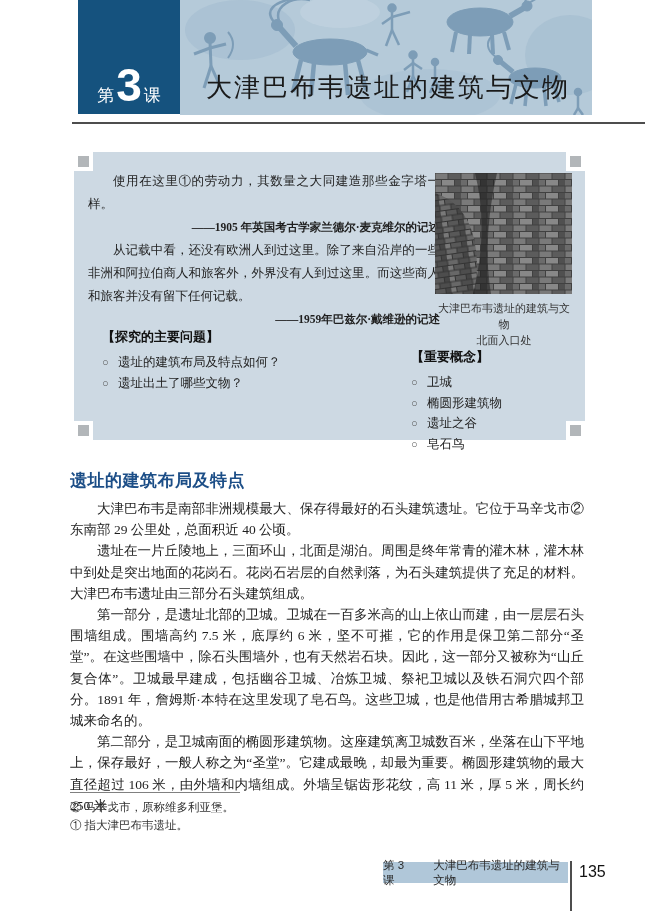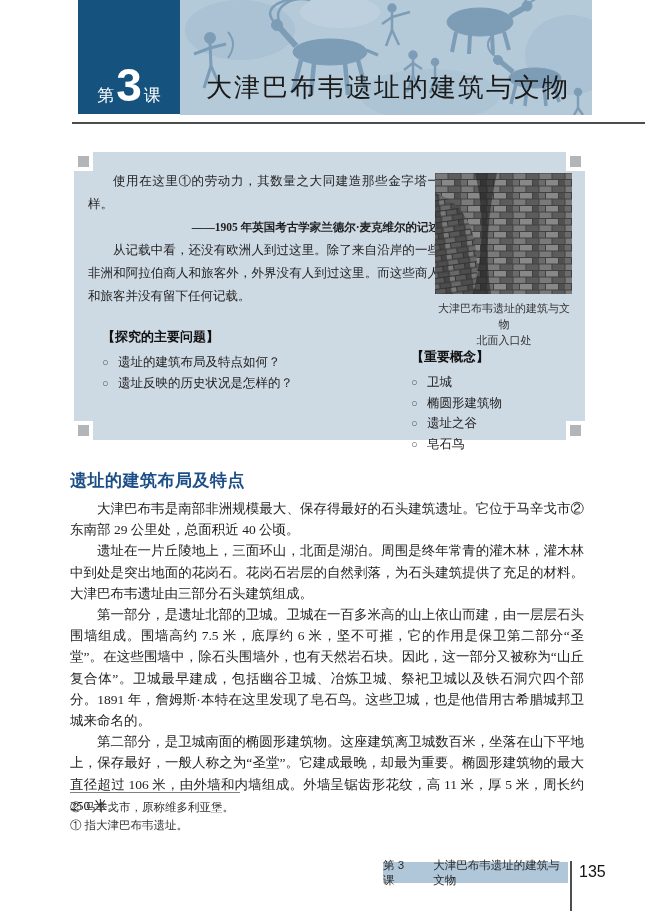--- a/index.html
+++ b/index.html
@@ -199,20 +199,21 @@
         <span></span>
       </div>
     <div class="corner br">
         <span></span>
       </div>
 
     <div class="quote-col">
       <p class="q">使用在这里①的劳动力，其数量之大同建造那些金字塔一样。</p>
       <p class="attr">——1905 年英国考古学家兰德尔·麦克维尔的记述</p>
       <p class="q">从记载中看，还没有欧洲人到过这里。除了来自沿岸的一些非洲和阿拉伯商人和旅客外，外界没有人到过这里。而这些商人和旅客并没有留下任何记载。</p>
+      <p class="attr">——1959年巴兹尔·戴维逊的记述</p>
     </div>
 
     <figure class="figure">
       <svg class="photo" viewBox="0 0 137 121">
         <defs>
           <pattern id="stones" width="26" height="13" patternUnits="userSpaceOnUse">
             <rect width="26" height="13" fill="#4a4a4a"></rect>
             <rect x="0.5" y="0.5" width="12" height="5.5" fill="#8b8b8b"></rect>
             <rect x="13.5" y="0.5" width="12" height="5.5" fill="#696969"></rect>
             <rect x="-6" y="7" width="12" height="5.5" fill="#7a7a7a"></rect>
@@ -236,21 +237,21 @@
       <figcaption>
         <div>大津巴布韦遗址的建筑与文物</div>
         <div>北面入口处</div>
       </figcaption>
     </figure>
 
     <div class="q-block">
       <div class="box-heading">【探究的主要问题】</div>
       <ul class="box-list">
         <li><span class="bullet">○</span><span>遗址的建筑布局及特点如何？</span></li>
-        <li><span class="bullet">○</span><span>遗址反映的历史状况是怎样的？</span></li>
+        <li><span class="bullet">○</span><span>遗址出土了哪些文物？</span></li>
       </ul>
     </div>
 
     <div class="c-block">
       <div class="box-heading">【重要概念】</div>
       <ul class="box-list">
         <li><span class="bullet">○</span><span>卫城</span></li>
         <li><span class="bullet">○</span><span>椭圆形建筑物</span></li>
         <li><span class="bullet">○</span><span>遗址之谷</span></li>
         <li><span class="bullet">○</span><span>皂石鸟</span></li>

